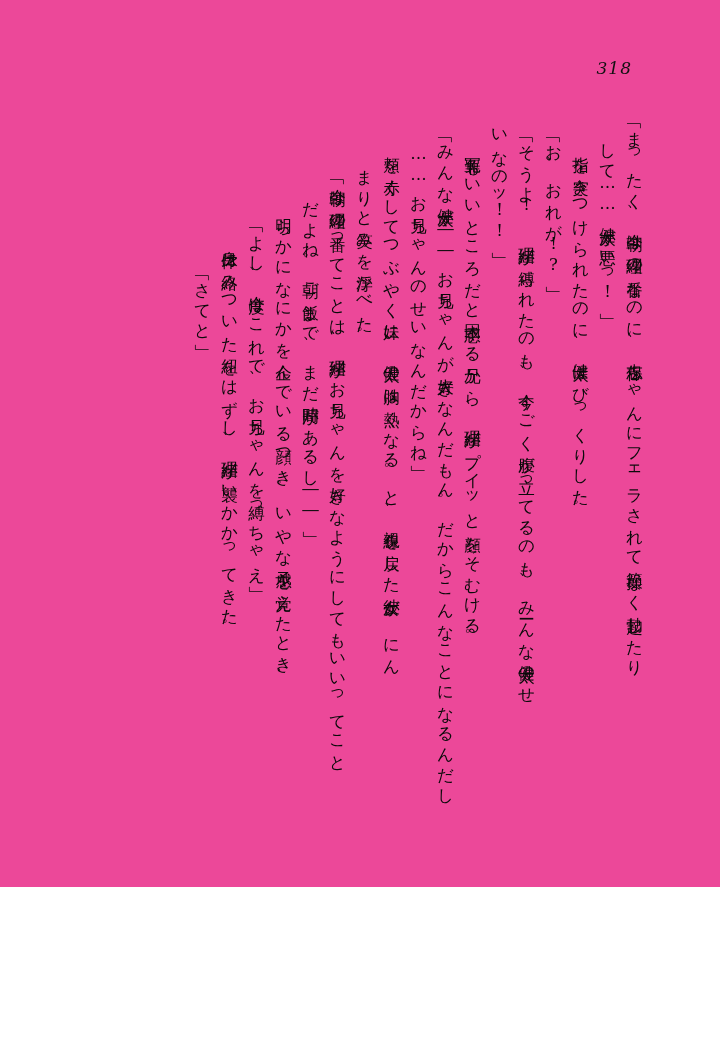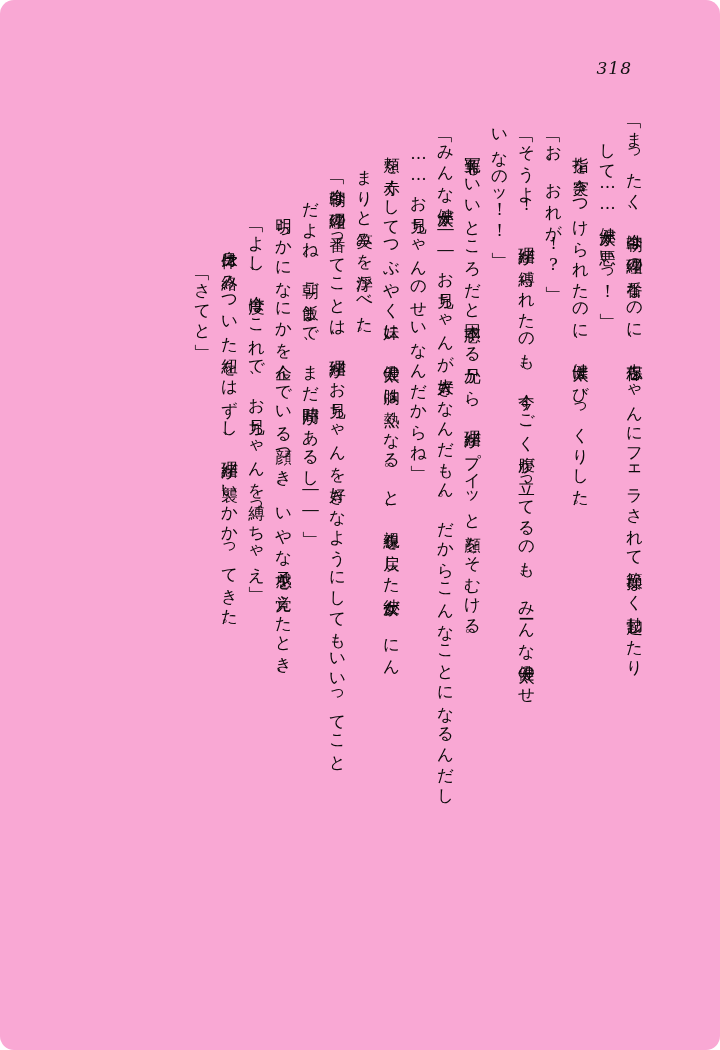--- a/index.html
+++ b/index.html
@@ -11,23 +11,22 @@
     width: 720px;
     height: 1050px;
     font-family: "DejaVu Serif", serif;
     color: #000000;
     position: relative;
     overflow: hidden;
   }
   #page {
     position: relative;
     width: 720px;
-    height: 1050px;
-    background: #f9a8d4;
-    border-radius: 14px;
+    height: 887px;
+    background: #ec4899;
   }
   
   .page-number {
     position: absolute;
     top: 58px;
     right: 88px;
     font-family: "DejaVu Serif", serif;
     font-style: italic;
     font-size: 17px;
     letter-spacing: 1px;

